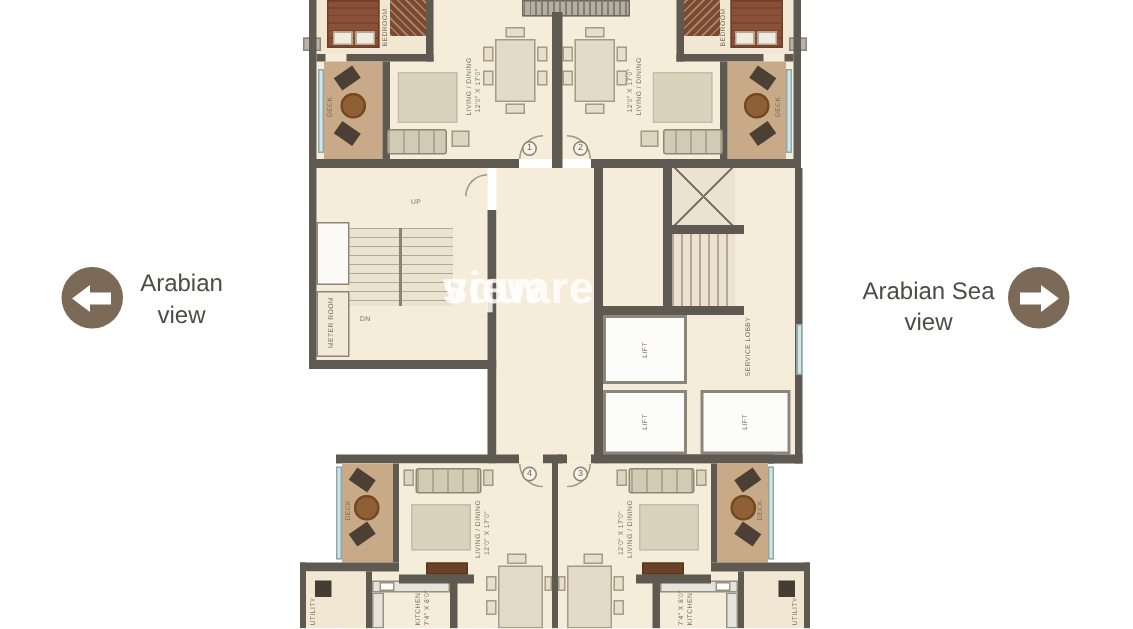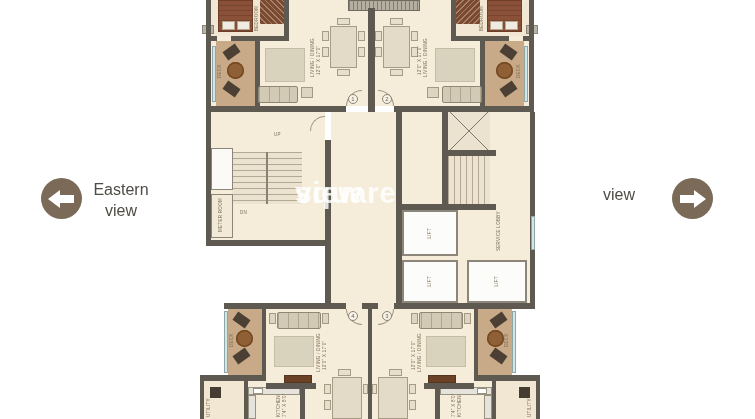--- a/index.html
+++ b/index.html
@@ -67,25 +67,26 @@
   .bar.l { left:18px; } .bar.r { right:18px; }
 </style>
 </head>
 <body>
 
 <div class="vcircle" style="left:41px;top:178px">
   <div class="tri l"></div>
   <div class="bar l"></div>
 </div>
 <div class="viewtext" style="left:86px;top:179px;width:70px">
-  <div>Eastern</div>
+  <div>Arabian</div>
   <div>view</div>
 </div>
 
 <div class="viewtext" style="left:572px;top:184px;width:94px">
+  <div>Arabian Sea</div>
   <div>view</div>
 </div>
 <div class="vcircle" style="left:672px;top:178px">
   <div class="tri r"></div>
   <div class="bar r"></div>
 </div>
 
 <div id="plan">
 
   <div class="unit" style="left:0;top:0;width:168px;height:112px">

